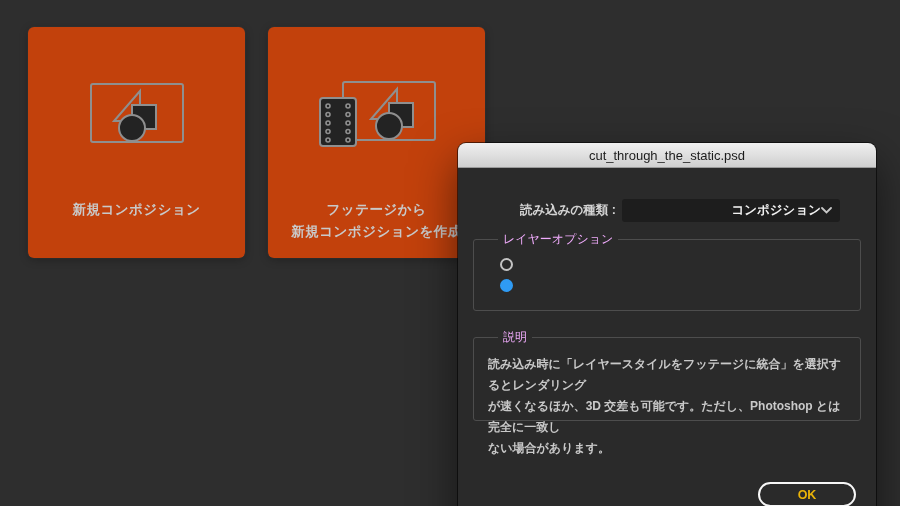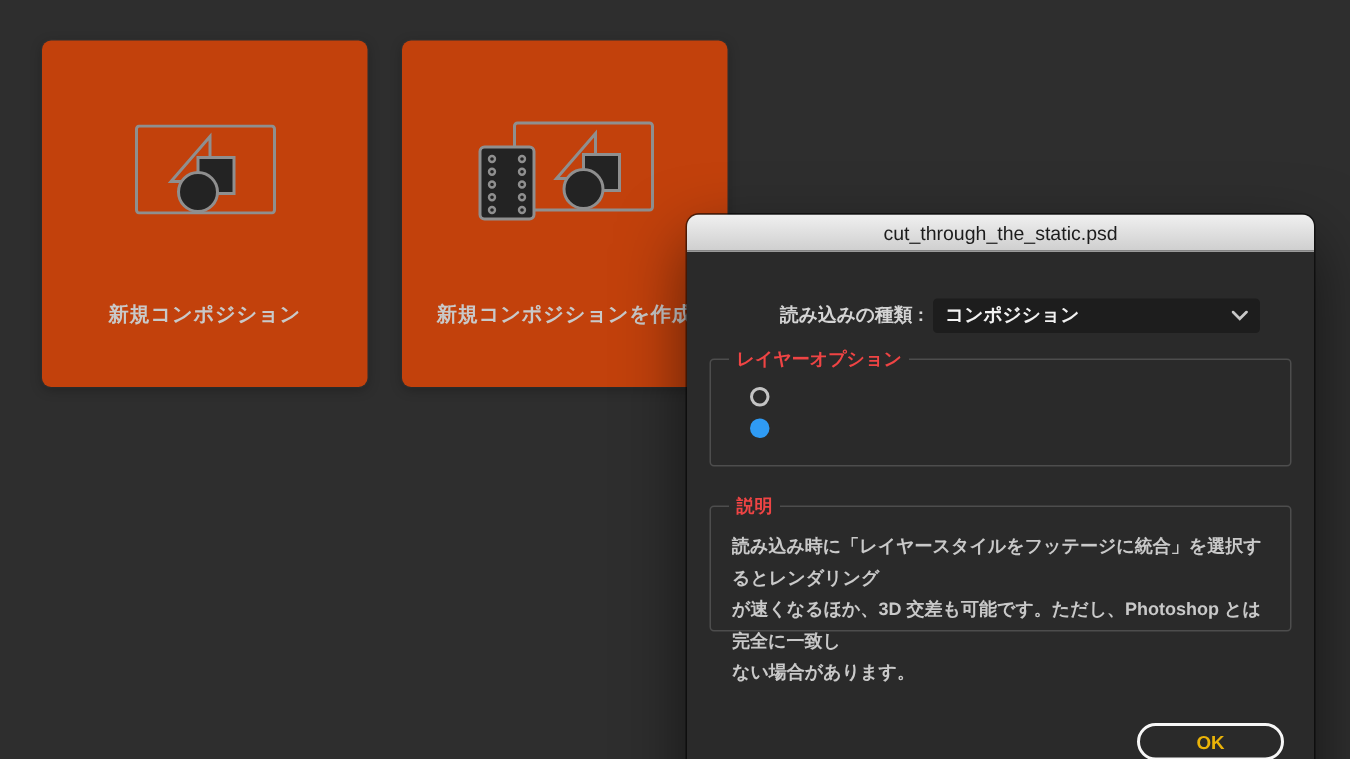--- a/index.html
+++ b/index.html
@@ -47,32 +47,32 @@
     display:flex; align-items:center;
   }
   .kind-label {
     width:158px; text-align:right; color:#d4d4d4;
     font-size:12.5px; font-weight:700;
   }
   .select {
     margin-left:6px; width:218px; height:23px;
     background:#1d1d1d; border-radius:3px;
     display:flex; align-items:center;
-    padding:0 8px; cursor:default;
+    padding:0 8px; cursor:default;text-align:right;
   }
   .select .value { flex:1; color:#f2f2f2; font-size:12.5px; font-weight:700; }
   .select .chev { color:#c8c8c8; display:flex; }
 
   fieldset {
     position:absolute; left:15px; width:388px;
     border:1px solid #4d4d4d; border-radius:3px;
   }
   fieldset legend {
-    margin-left:12px; padding:0 5px;
-    color:#ef4444; font-size:12px; font-weight:700;
+    margin-left:24px; padding:0 5px;
+    color:#f0abfc; font-size:12px; font-weight:400;
   }
   .fs-options { top:88px; height:80px; }
   .fs-desc    { top:186px; height:92px; }
 
   .radio-row {
     display:flex; align-items:center;
     margin:0 0 8px 26px; cursor:default;
   }
   .radio-row:first-of-type { margin-top:10px; }
   .radio-dot {
@@ -133,20 +133,21 @@
         <circle cx="11" cy="44" r="2"></circle>
           <circle cx="31" cy="44" r="2"></circle>
         <circle cx="11" cy="52.5" r="2"></circle>
           <circle cx="31" cy="52.5" r="2"></circle>
         <circle cx="11" cy="61" r="2"></circle>
           <circle cx="31" cy="61" r="2"></circle>
       </g>
     </svg>
   </div>
   <div class="labels">
+    <div>フッテージから</div>
     <div>新規コンポジションを作成</div>
   </div>
 </div>
 
 <div class="dialog">
   <div class="titlebar">
     <span>cut_through_the_static.psd</span>
   </div>
 
   <div class="kind-row">

